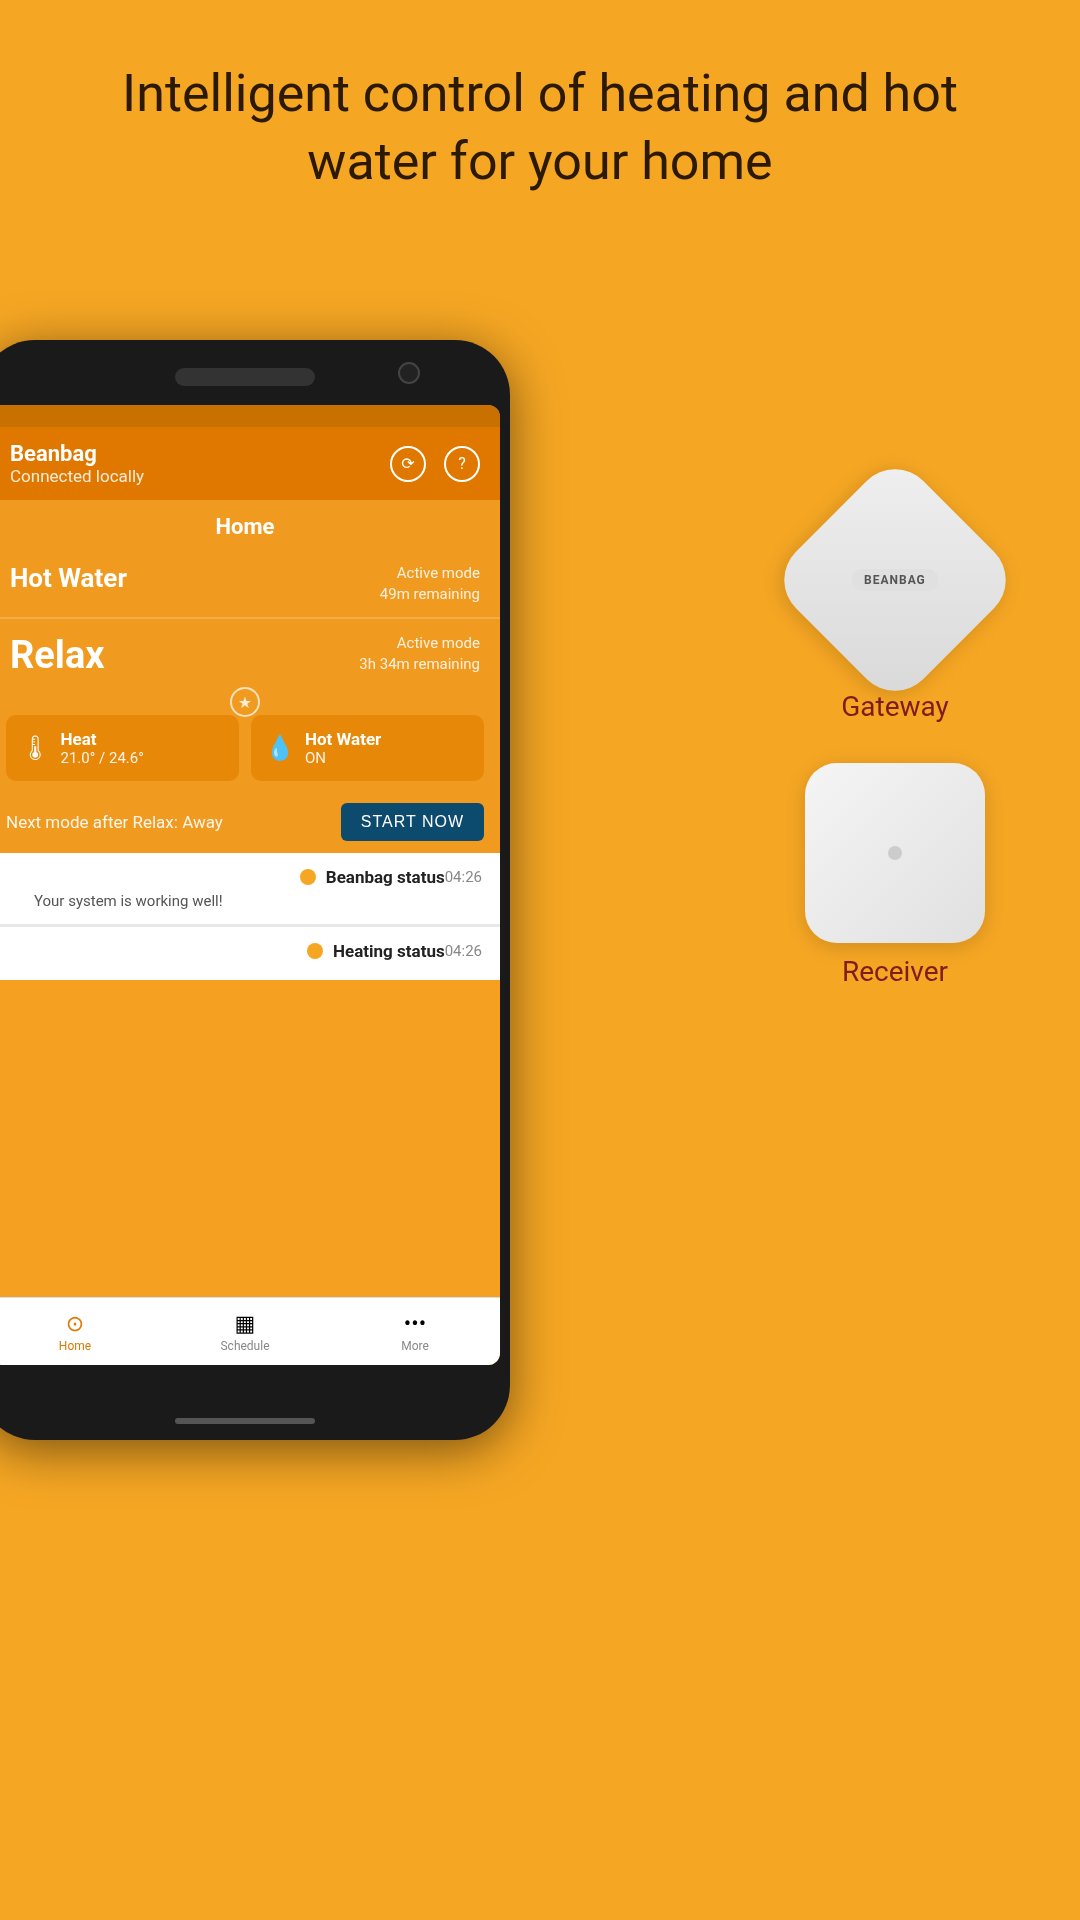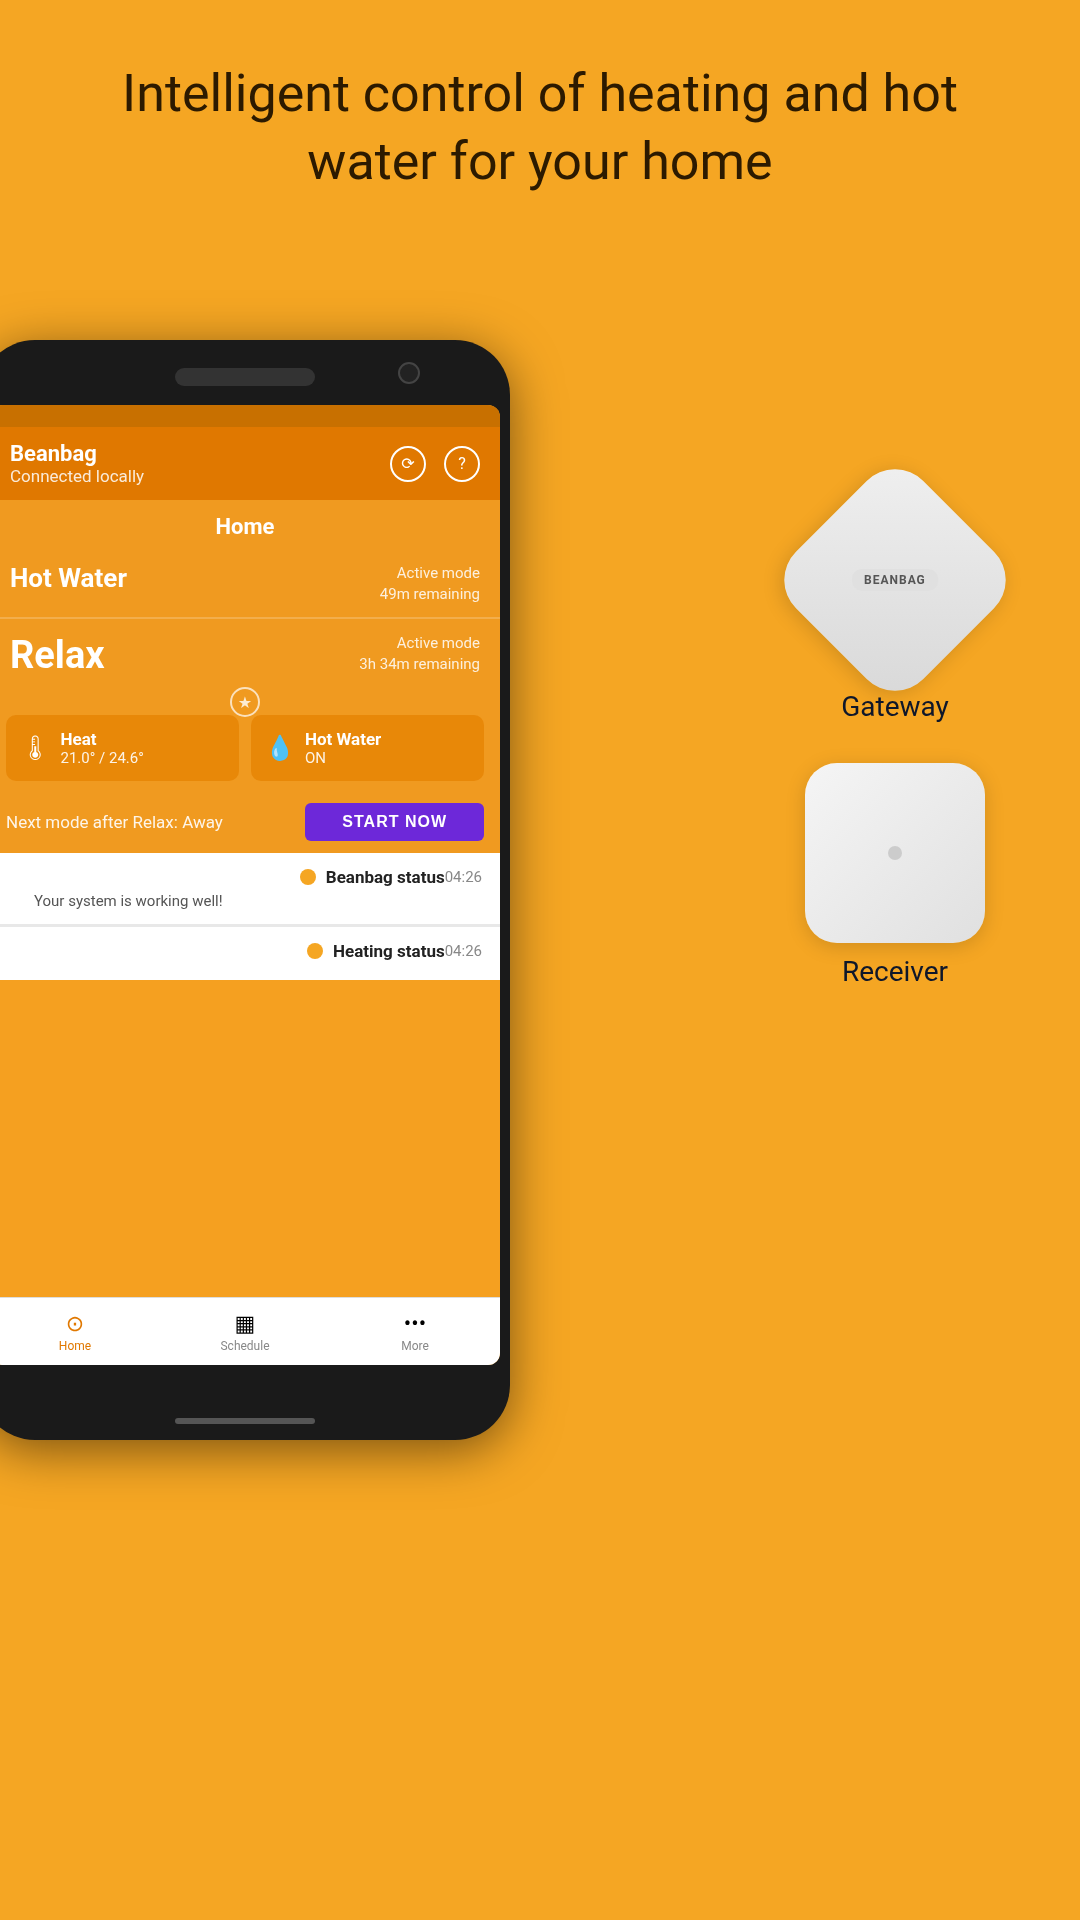--- a/index.html
+++ b/index.html
@@ -243,25 +243,25 @@
       justify-content: space-between;
       align-items: center;
     }
 
     .next-mode-text {
       color: rgba(255,255,255,0.9);
       font-size: 17px;
     }
 
     .start-now-btn {
-      background: #6d28d9;
+      background: #0c4a6e;
       color: white;
       font-size: 16px;
-      font-weight: 700;
-      padding: 10px 37px;
+      font-weight: 400;
+      padding: 10px 20px;
       border-radius: 6px;
       border: none;
       letter-spacing: 1px;
       cursor: pointer;
     }
 
     
     .status-cards-area {
       background: #e8e8e8;
     }
@@ -373,21 +373,21 @@
       right: 40px;
       top: 490px;
       width: 290px;
       display: flex;
       flex-direction: column;
       gap: 10px;
     }
 
     .device-label {
       font-size: 28px;
-      color: #0f172a;
+      color: #7f1d1d;
       font-weight: 400;
     }
 
     
     .gateway-shape {
       width: 180px;
       height: 180px;
       background: linear-gradient(135deg, #f0f0f0, #d8d8d8);
       border-radius: 40px;
       transform: rotate(45deg);

